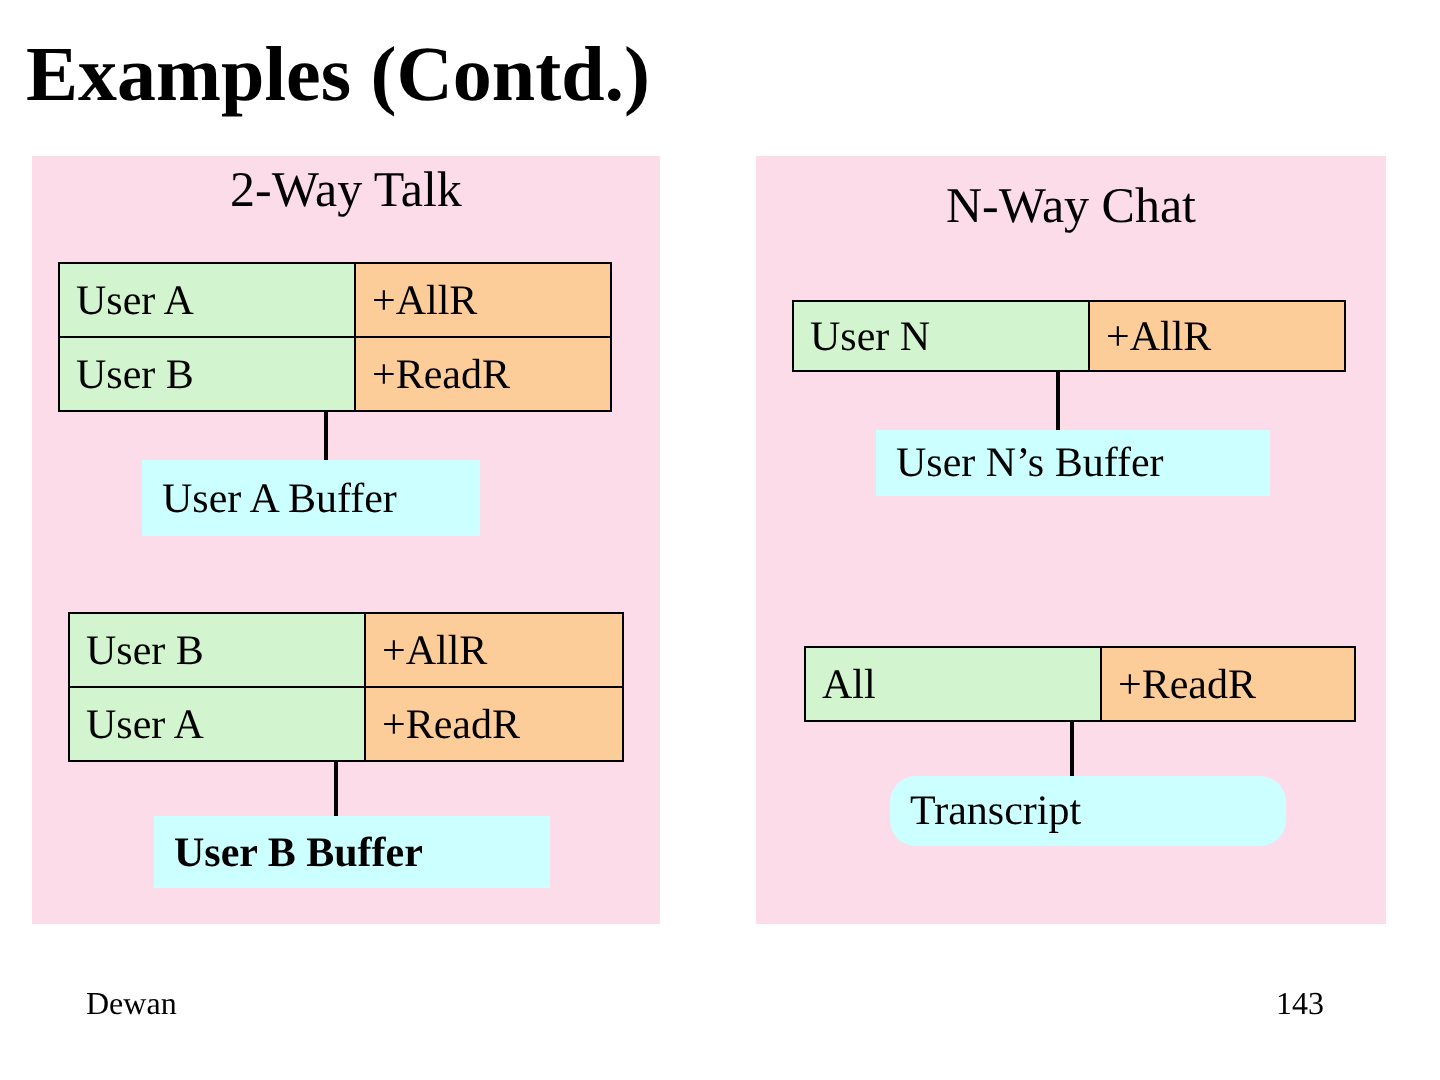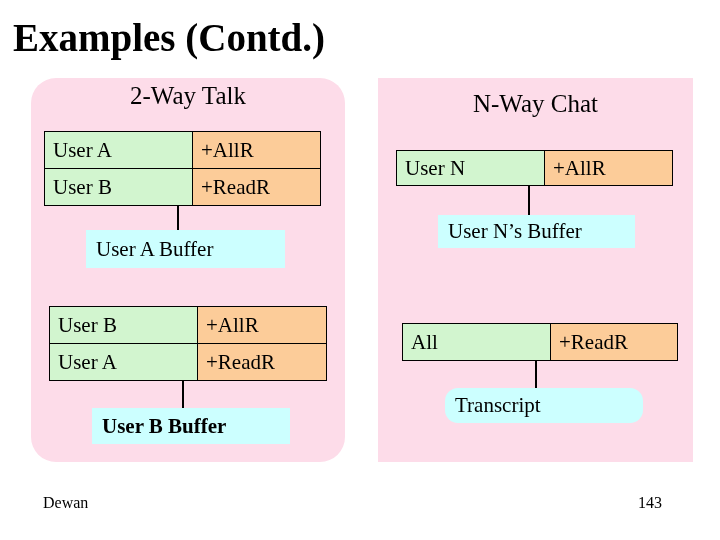--- a/index.html
+++ b/index.html
@@ -13,21 +13,21 @@
   .slide-title {
     position:absolute; top:2px; left:0; width:100%;
     margin:13px; text-align:left;
     font-size:39px; font-weight:700; letter-spacing:0;
   }
 
   .panel {
     position:absolute; top:78px; height:384px;
     background:var(--panel-pink,#FDDCE9);
   }
-  .panel-left  { left:31px;  width:314px;border-radius:25px; }
+  .panel-left  { left:16px;  width:314px; }
   .panel-right { left:378px; width:315px; }
 
   .panel-title {
     position:absolute; left:0; width:100%; margin:0;
     text-align:center; font-size:25px; font-weight:400;
   }
   .panel-left  .panel-title { top:4px; }
   .panel-right .panel-title { top:12px; }
 
   table.acl { position:absolute; border-collapse:collapse; table-layout:fixed; }
@@ -73,21 +73,21 @@
       </tr>
       <tr>
         <td class="cell-user">User B</td>
         <td class="cell-right">+ReadR</td>
       </tr>
     </tbody>
       </table>
 
     <div class="connector" style="left:146px; top:127px; height:25px;"></div>
 
-    <div class="buffer" style="left:55px; top:152px; width:199px; height:38px;">User A Buffer</div>
+    <div class="buffer" style="left:55px; top:152px; width:169px; height:38px;">User A Buffer</div>
 
     <table class="acl rows37" style="left:18px; top:228px; width:278px;">
       <tbody>
           <tr>
         <td class="cell-user">User B</td>
         <td class="cell-right">+AllR</td>
       </tr>
       <tr>
         <td class="cell-user">User A</td>
         <td class="cell-right">+ReadR</td>

